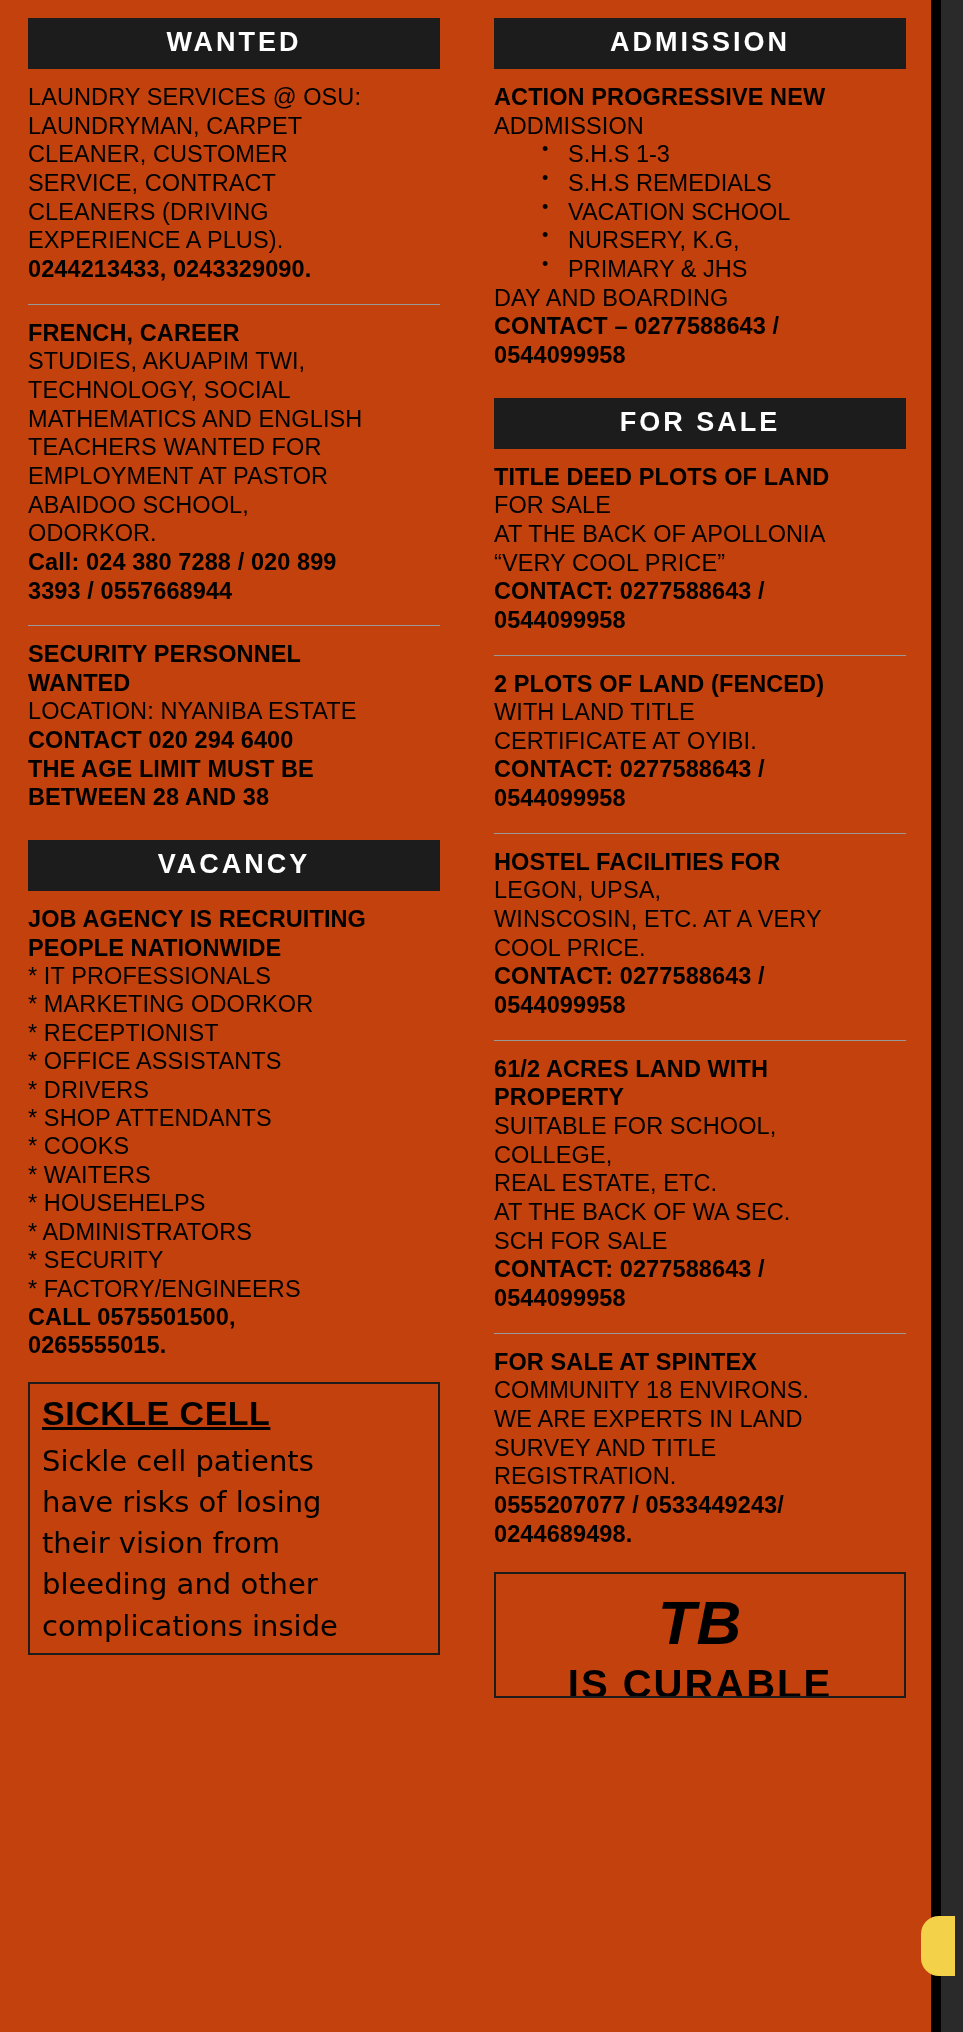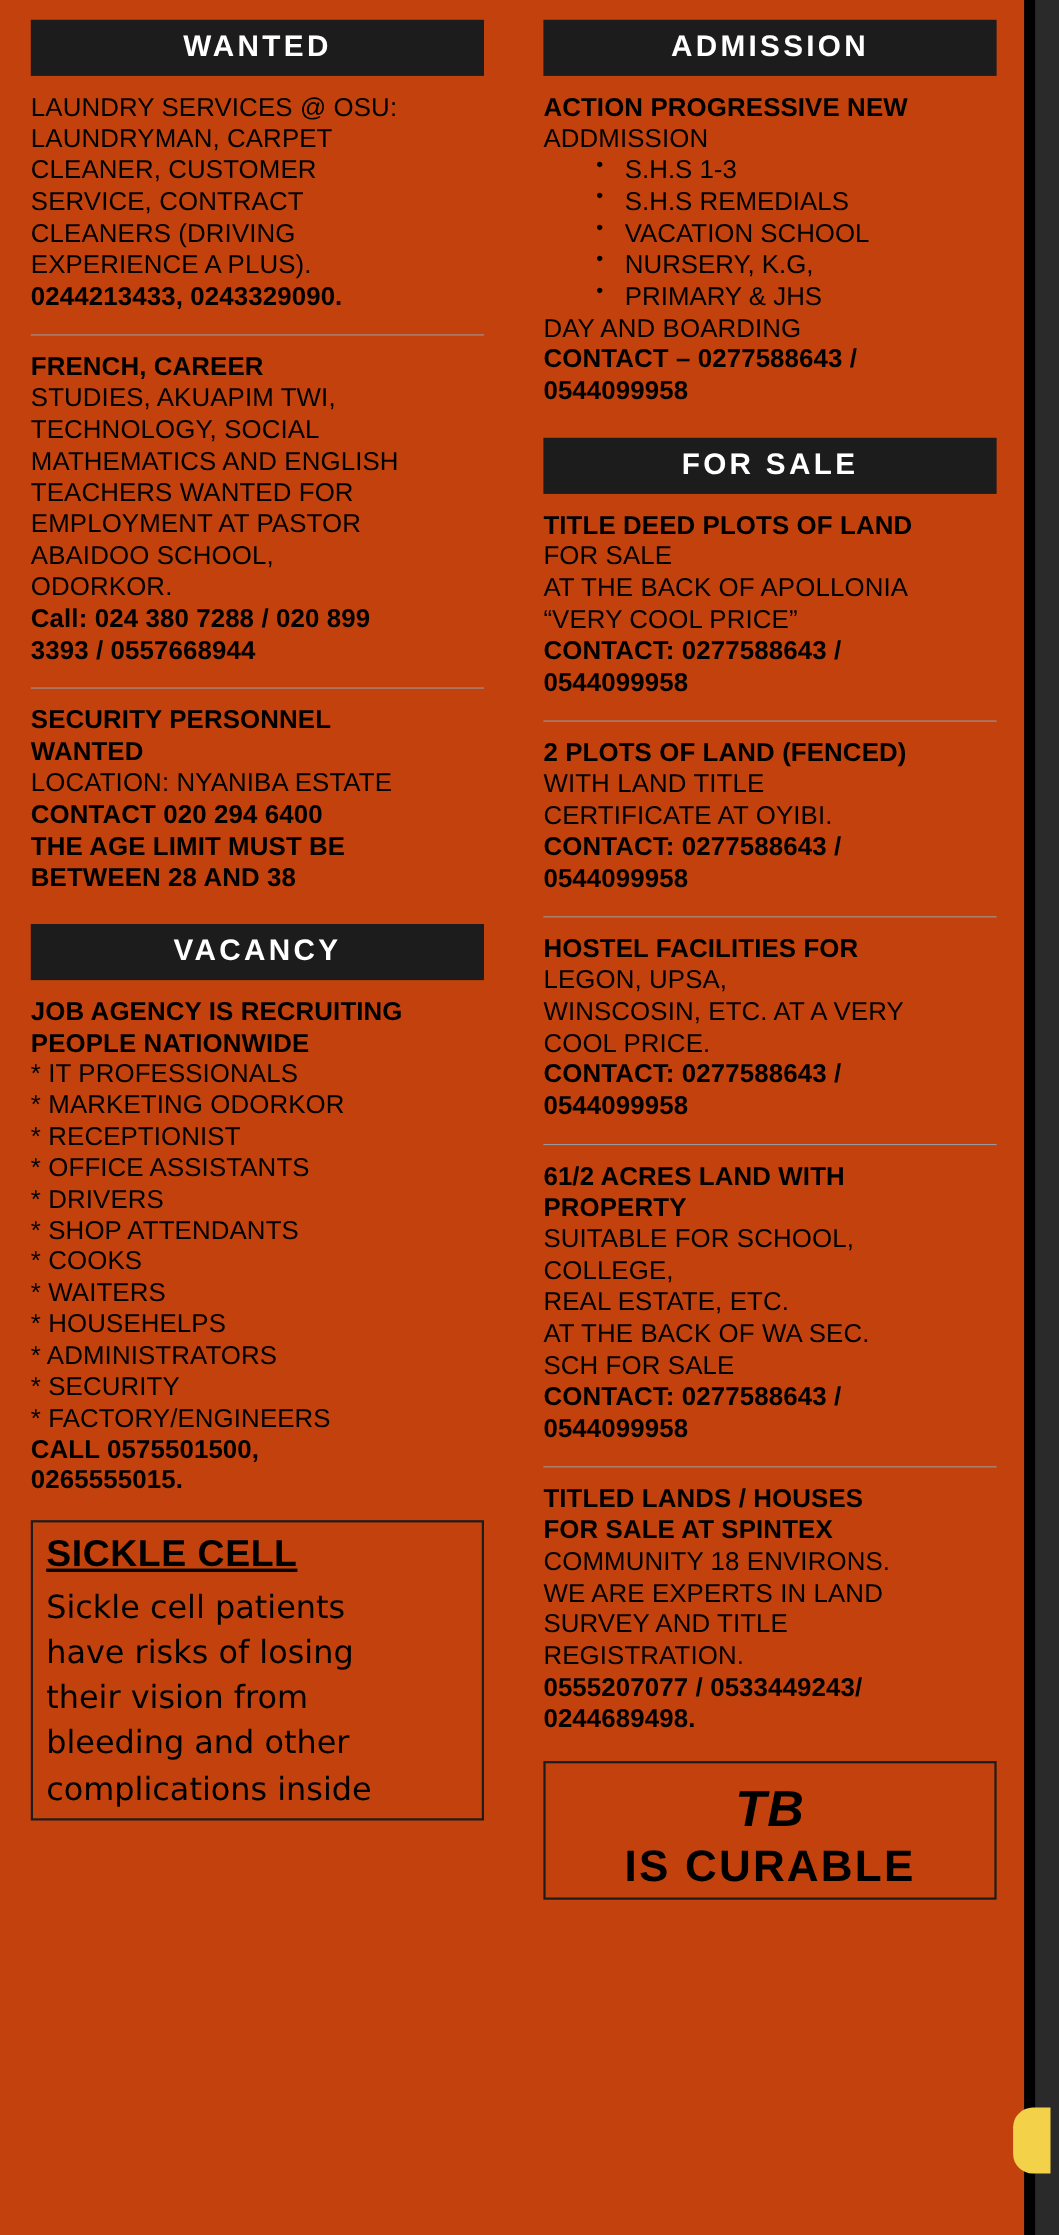--- a/index.html
+++ b/index.html
@@ -134,21 +134,21 @@
   }
   .tbbox {
     border: 2px solid #1c1c1c;
     margin-top: 16px;
     padding: 18px 12px 0 12px;
     text-align: center;
     height: 126px;
     overflow: hidden;
   }
   .tbbox .tb {
-    font-size: 46px;
+    font-size: 62px;
     font-weight: bold;
     font-style: italic;
     letter-spacing: 1px;
     line-height: 1;
   }
   .tbbox .tbsub {
     font-size: 40px;
     font-weight: bold;
     letter-spacing: 2px;
     margin-top: 8px;
@@ -301,21 +301,20 @@
         <p>REAL ESTATE, ETC.</p>
         <p>AT THE BACK OF WA SEC.</p>
         <p>SCH FOR SALE</p>
         <p class="b">CONTACT: 0277588643 /</p>
         <p class="b">0544099958</p>
       </div>
 
       <hr class="rule">
 
       <div class="ad">
-        <p class="b"> TITLED LANDS / HOUSES</p>
         <p><span class="b">FOR SALE AT SPINTEX</span></p>
         <p>COMMUNITY 18 ENVIRONS.</p>
         <p>WE ARE EXPERTS IN LAND</p>
         <p>SURVEY AND TITLE</p>
         <p>REGISTRATION.</p>
         <p class="b">0555207077 / 0533449243/</p>
         <p class="b">0244689498.</p>
       </div>
 
       <div class="tbbox">

